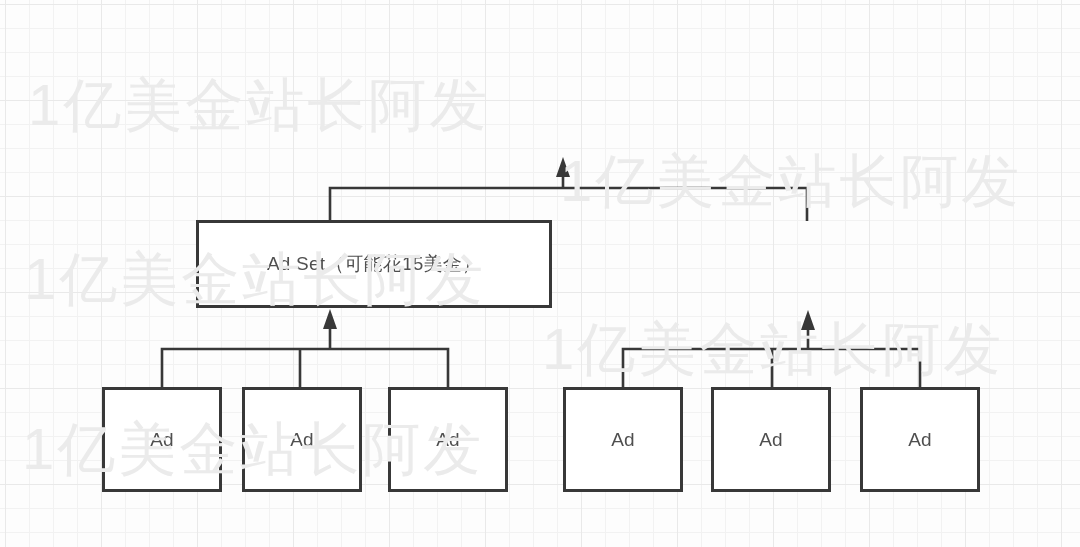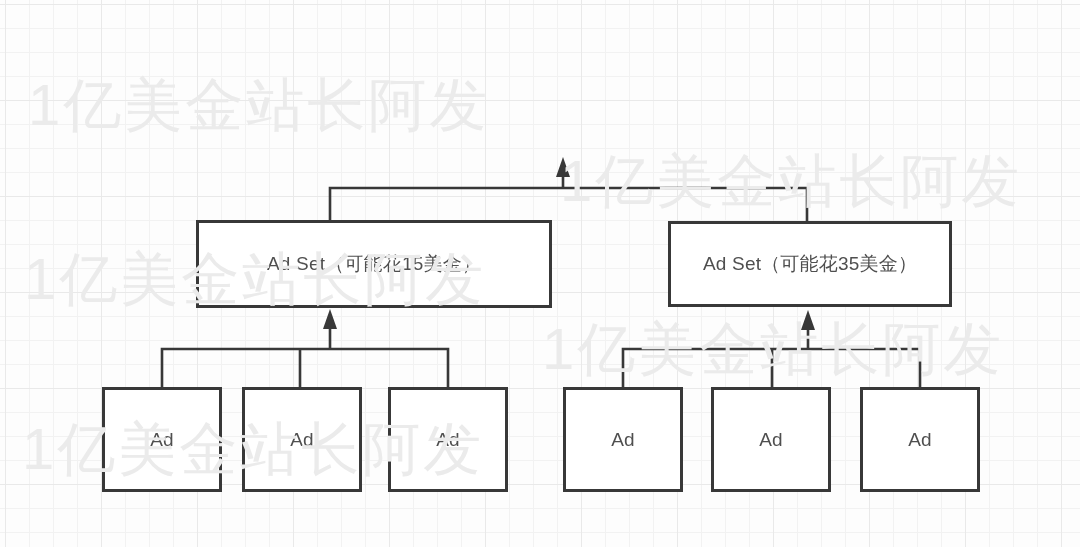--- a/index.html
+++ b/index.html
@@ -60,23 +60,20 @@
       <polygon points="330,309 323,329 337,329"></polygon>
       <polygon points="808,310 801,330 815,330"></polygon>
     </g>
   </svg>
 
 
   <div class="node adset-l">
     <span>Ad Set（可能花15美金）</span>
   </div>
 
-  <div class="node adset-r">
-    <span>Ad Set（可能花35美金）</span>
-  </div>
 
   <div class="node ad ad-l1">
     <span>Ad</span>
   </div>
   <div class="node ad ad-l2">
     <span>Ad</span>
   </div>
   <div class="node ad ad-l3">
     <span>Ad</span>
   </div>

